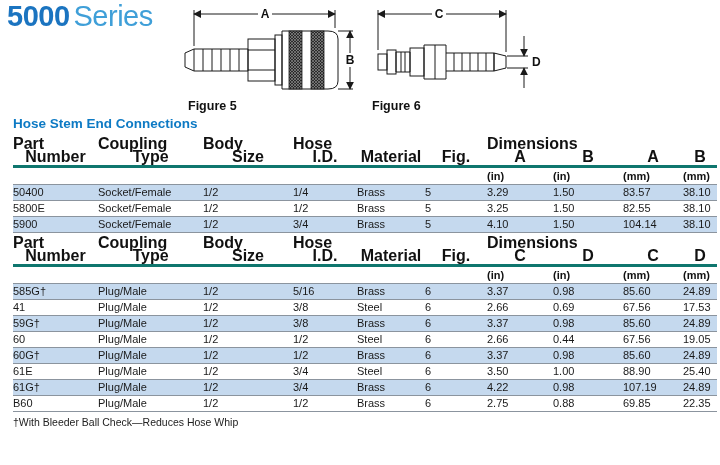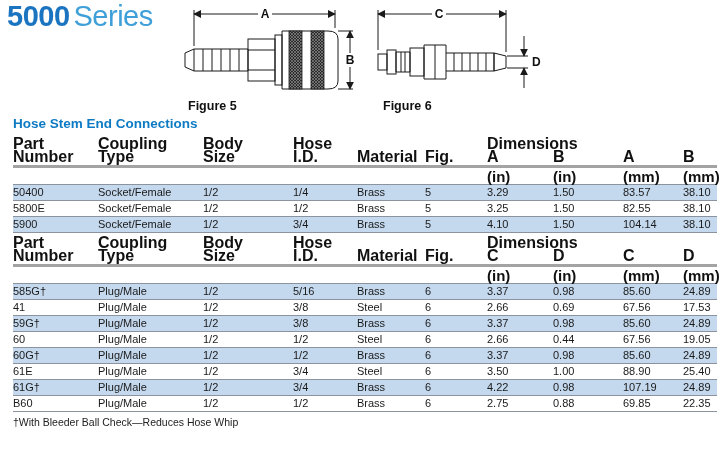--- a/index.html
+++ b/index.html
@@ -12,35 +12,35 @@
   .series-title { position:absolute; left:7px; top:0px; font-size:29px; letter-spacing:-0.5px; }
   .series-title .t-bold  { color:#1b74c0; font-weight:bold; }
   .series-title .t-light { color:#3f9fd8; font-weight:normal; margin-left:4px; }
 
   .fig { position:absolute; top:4px; }
   .fig5 { left:172px; width:188px; }
   .fig6 { left:366px; width:205px; }
   .fig svg { display:block; }
   .fig-caption { font-size:12.5px; font-weight:bold; color:#111; margin-top:3px; }
   .fig5 .fig-caption { margin-left:16px; }
-  .fig6 .fig-caption { margin-left:17px; }
+  .fig6 .fig-caption { margin-left:6px; }
   .draw { stroke:#1a1a1a; stroke-width:1; fill:none; }
   .dimtext { font-size:12px; font-weight:bold; fill:#111; }
 
   
   .content { position:absolute; top:116px; left:13px; width:704px; }
   .section-title { font-size:13.5px; font-weight:bold; color:#0d7ac4; margin-bottom:3px; }
 
   table { width:704px; border-collapse:collapse; table-layout:fixed; }
   th, td { text-align:left; vertical-align:bottom; white-space:nowrap; }
 
   thead th { font-size:16px; line-height:13px; font-weight:bold; color:#111; }
   tr.h1 th { padding-top:3px; }
-  tr.h2 th { border-bottom:3px solid #a3a3a3; padding-bottom:2px; }
-  tr.units th { font-size:15px; font-weight:bold; line-height:13px;
+  tr.h2 th { border-bottom:3px solid #0f766e; padding-bottom:2px;text-align:center; }
+  tr.units th { font-size:11px; font-weight:bold; line-height:13px;
                 padding:2px 0 1px 0; border-bottom:1px solid #8b949e; }
 
   tbody td { font-size:11px; line-height:13px; padding:1px 0;
              border-bottom:1px solid #8b949e; }
   tbody tr:nth-child(odd) { background:#c5d9ee; }
 
   .footnote { font-size:10.5px; color:#222; margin-top:4px; }
 </style>
 </head>
 <body>

